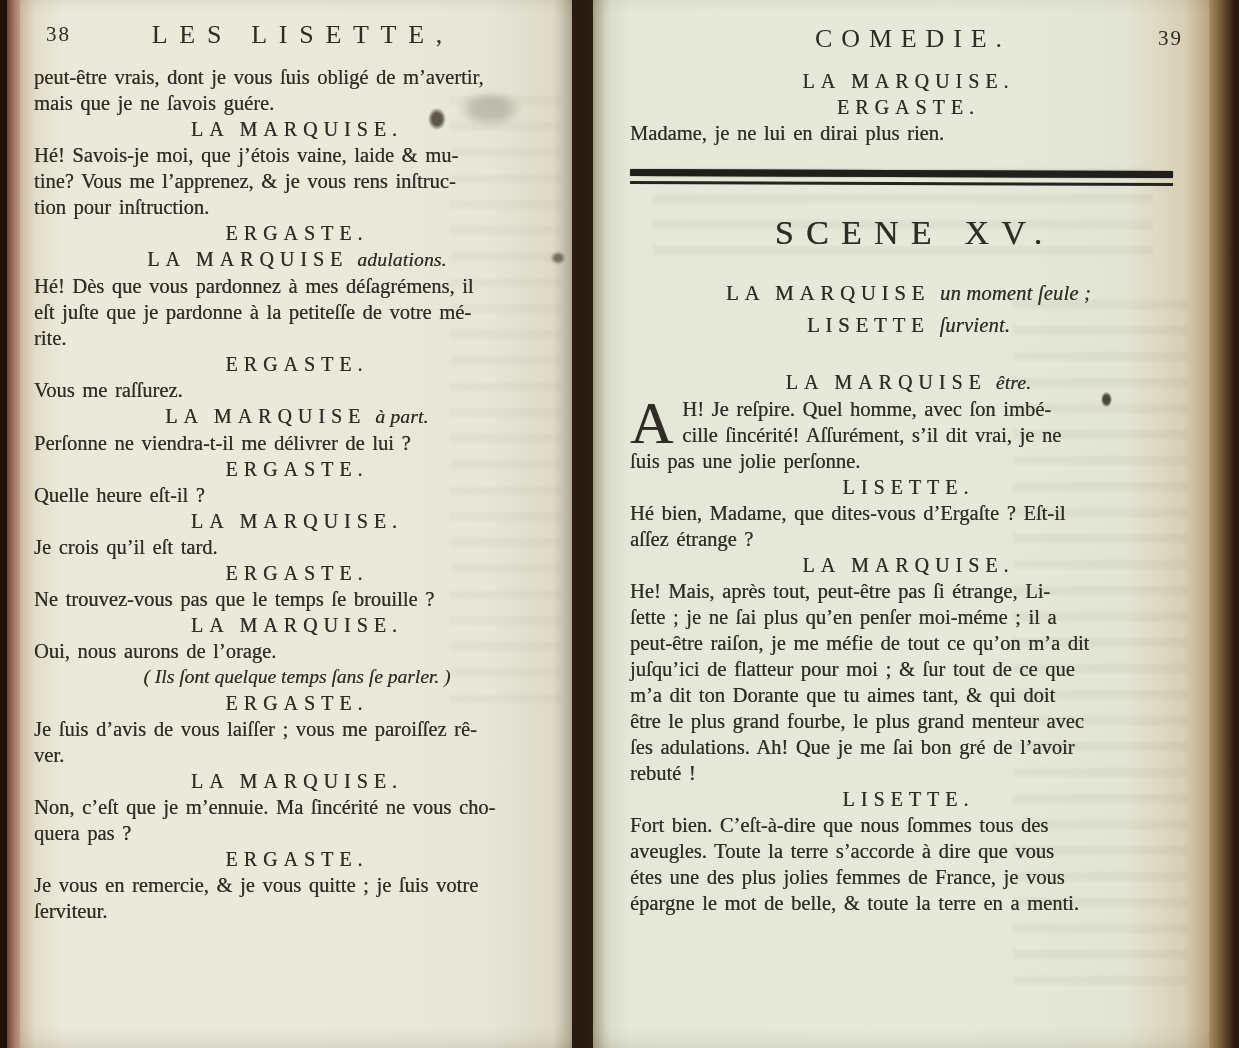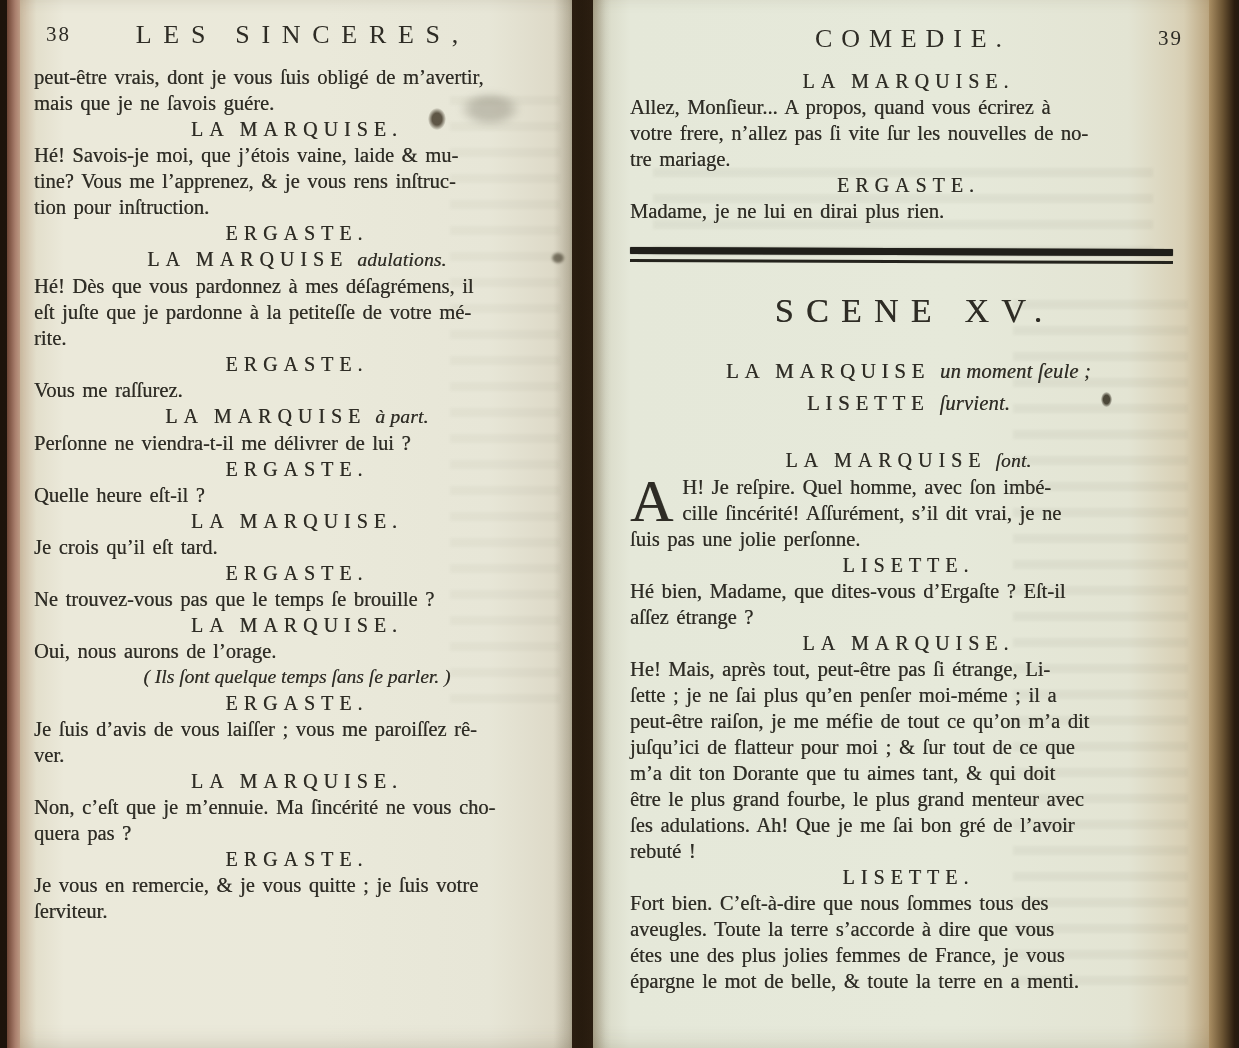--- a/index.html
+++ b/index.html
@@ -78,21 +78,21 @@
 <body>
 
 <div class="book">
   <div class="edge-pink"></div>
 
   <div class="page page-left">
     <div class="ghost g3"></div>
     <div class="content">
       <div class="head">
         <span class="folio folio-l">38</span>
-        <div class="running-title">LES SINCERES,</div>
+        <div class="running-title">LES LISETTE,</div>
       </div>
       <p class="para">peut-être vrais, dont je vous ſuis obligé de m’avertir,
 mais que je ne ſavois guére.</p>
       <p class="speaker"><span class="sp">LA MARQUISE.</span></p>
       <p class="para">Hé! Savois-je moi, que j’étois vaine, laide &amp; mu-
 tine? Vous me l’apprenez, &amp; je vous rens inſtruc-
 tion pour inſtruction.</p>
       <p class="speaker"><span class="sp">ERGASTE.</span></p>
       <p class="speaker"><span class="sp">LA MARQUISE</span><span class="dir">adulations.</span></p>
       <p class="para">Hé! Dès que vous pardonnez à mes déſagrémens, il
@@ -128,39 +128,36 @@
 
   <div class="page page-right">
     <div class="ghost g1"></div>
     <div class="ghost g2"></div>
     <div class="content">
       <div class="head">
         <div class="running-title rt-right">COMEDIE.</div>
         <span class="folio folio-r">39</span>
       </div>
       <p class="speaker"><span class="sp">LA MARQUISE.</span></p>
-      <p class="para">Allez, Monſieur... A propos, quand vous écrirez à
-votre frere, n’allez pas ſi vite ſur les nouvelles de no-
-tre mariage.</p>
       <p class="speaker"><span class="sp">ERGASTE.</span></p>
       <p class="para">Madame, je ne lui en dirai plus rien.</p>
 
       <div class="double-rule">
         <div class="rule-thick"></div>
         <div class="rule-thin"></div>
       </div>
 
       <h2 class="scene-title">SCENE XV.</h2>
 
       <div class="cast">
         <div><span class="cname">LA MARQUISE</span><span class="cdir">un moment ſeule ;</span></div>
         <div><span class="cname">LISETTE</span><span class="cdir">ſurvient.</span></div>
       </div>
 
-      <p class="speaker mt-lg"><span class="sp">LA MARQUISE</span><span class="dir">ſont.</span></p>
+      <p class="speaker mt-lg"><span class="sp">LA MARQUISE</span><span class="dir">être.</span></p>
 
       <p class="para"><span class="dropcap">A</span><span class="dctext">H! Je reſpire. Quel homme, avec ſon imbé-
 cille ſincérité! Aſſurément, s’il dit vrai, je ne
 ſuis pas une jolie perſonne.</span></p>
 
       <p class="speaker"><span class="sp">LISETTE.</span></p>
       <p class="para">Hé bien, Madame, que dites-vous d’Ergaſte ? Eſt-il
 aſſez étrange ?</p>
       <p class="speaker"><span class="sp">LA MARQUISE.</span></p>
       <p class="para">He! Mais, après tout, peut-être pas ſi étrange, Li-

